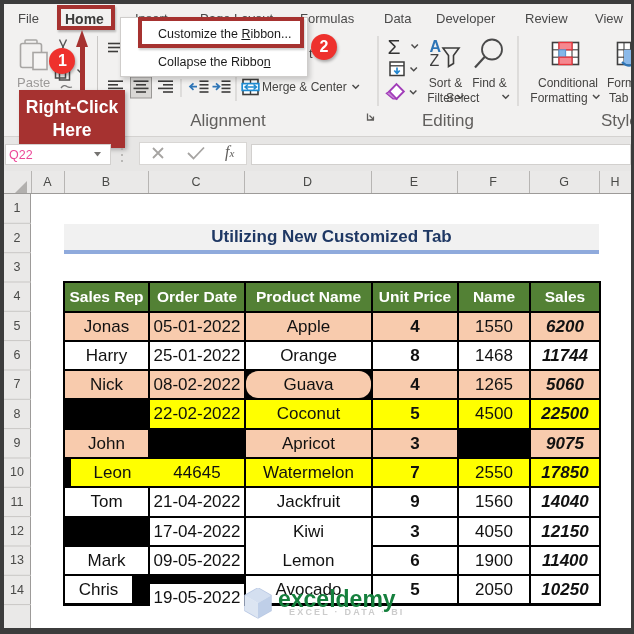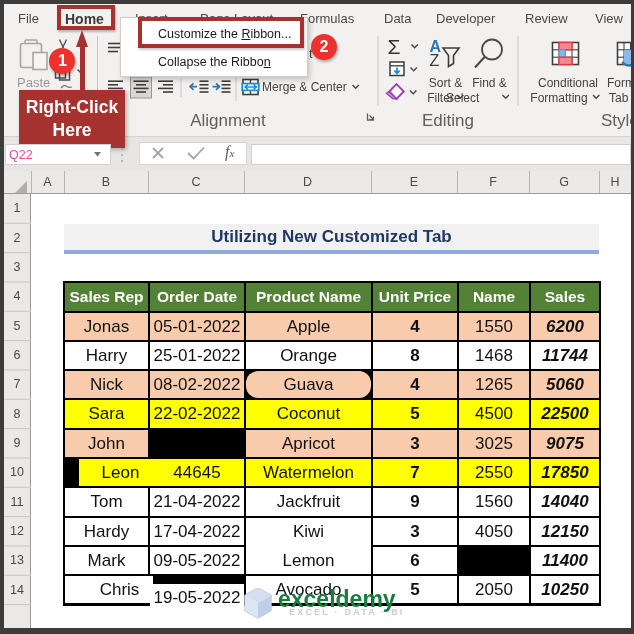--- a/index.html
+++ b/index.html
@@ -224,55 +224,53 @@
     <div class="cell" style="left:183px;top:60.8px;width:125px;height:27.3px;line-height:27.3px;background:#ffffff;">Orange</div>
     <div class="cell" style="left:310px;top:60.8px;width:84px;height:27.3px;line-height:27.3px;background:#ffffff;font-weight:bold;">8</div>
     <div class="cell" style="left:396px;top:60.8px;width:70px;height:27.3px;line-height:27.3px;background:#ffffff;">1468</div>
     <div class="cell" style="left:468px;top:60.8px;width:68px;height:27.3px;line-height:27.3px;background:#ffffff;font-weight:bold;font-style:italic;">11744</div>
     <div class="cell" style="left:2px;top:90.1px;width:83px;height:27.3px;line-height:27.3px;background:#f8cbad;">Nick</div>
     <div class="cell" style="left:87px;top:90.1px;width:94px;height:27.3px;line-height:27.3px;background:#f8cbad;">08-02-2022</div>
     <div class="cell" style="left:183px;top:90.1px;width:125px;height:27.3px;line-height:27.3px;background:#f8cbad;border-radius:12px;">Guava</div>
     <div class="cell" style="left:310px;top:90.1px;width:84px;height:27.3px;line-height:27.3px;background:#f8cbad;font-weight:bold;">4</div>
     <div class="cell" style="left:396px;top:90.1px;width:70px;height:27.3px;line-height:27.3px;background:#f8cbad;">1265</div>
     <div class="cell" style="left:468px;top:90.1px;width:68px;height:27.3px;line-height:27.3px;background:#f8cbad;font-weight:bold;font-style:italic;">5060</div>
-    <div class="cell" style="left:2px;top:119.4px;width:83px;height:27.3px;line-height:27.3px;background:#ffff00;">Sara</div>
     <div class="cell" style="left:87px;top:119.4px;width:94px;height:27.3px;line-height:27.3px;background:#ffff00;">22-02-2022</div>
     <div class="cell" style="left:183px;top:119.4px;width:125px;height:27.3px;line-height:27.3px;background:#ffff00;">Coconut</div>
     <div class="cell" style="left:310px;top:119.4px;width:84px;height:27.3px;line-height:27.3px;background:#ffff00;font-weight:bold;">5</div>
     <div class="cell" style="left:396px;top:119.4px;width:70px;height:27.3px;line-height:27.3px;background:#ffff00;">4500</div>
     <div class="cell" style="left:468px;top:119.4px;width:68px;height:27.3px;line-height:27.3px;background:#ffff00;font-weight:bold;font-style:italic;">22500</div>
     <div class="cell" style="left:2px;top:148.7px;width:83px;height:27.3px;line-height:27.3px;background:#f8cbad;">John</div>
     <div class="cell" style="left:183px;top:148.7px;width:125px;height:27.3px;line-height:27.3px;background:#f8cbad;">Apricot</div>
     <div class="cell" style="left:310px;top:148.7px;width:84px;height:27.3px;line-height:27.3px;background:#f8cbad;font-weight:bold;">3</div>
-    <div class="cell" style="left:396px;top:148.7px;width:70px;height:27.3px;line-height:27.3px;background:#f8cbad;">3025</div>
     <div class="cell" style="left:468px;top:148.7px;width:68px;height:27.3px;line-height:27.3px;background:#f8cbad;font-weight:bold;font-style:italic;">9075</div>
-    <div class="cell" style="left:16px;top:178.0px;width:83px;height:27.3px;line-height:27.3px;background:#ffff00;">Leon</div>
+    <div class="cell" style="left:8px;top:178.0px;width:83px;height:27.3px;line-height:27.3px;background:#ffff00;">Leon</div>
     <div class="cell" style="left:87px;top:178.0px;width:94px;height:27.3px;line-height:27.3px;background:#ffff00;">44645</div>
     <div class="cell" style="left:183px;top:178.0px;width:125px;height:27.3px;line-height:27.3px;background:#ffff00;">Watermelon</div>
     <div class="cell" style="left:310px;top:178.0px;width:84px;height:27.3px;line-height:27.3px;background:#ffff00;font-weight:bold;">7</div>
     <div class="cell" style="left:396px;top:178.0px;width:70px;height:27.3px;line-height:27.3px;background:#ffff00;">2550</div>
     <div class="cell" style="left:468px;top:178.0px;width:68px;height:27.3px;line-height:27.3px;background:#ffff00;font-weight:bold;font-style:italic;">17850</div>
     <div class="cell" style="left:2px;top:207.3px;width:83px;height:27.3px;line-height:27.3px;background:#ffffff;">Tom</div>
     <div class="cell" style="left:87px;top:207.3px;width:94px;height:27.3px;line-height:27.3px;background:#ffffff;">21-04-2022</div>
     <div class="cell" style="left:183px;top:207.3px;width:125px;height:27.3px;line-height:27.3px;background:#ffffff;">Jackfruit</div>
     <div class="cell" style="left:310px;top:207.3px;width:84px;height:27.3px;line-height:27.3px;background:#ffffff;font-weight:bold;">9</div>
     <div class="cell" style="left:396px;top:207.3px;width:70px;height:27.3px;line-height:27.3px;background:#ffffff;">1560</div>
     <div class="cell" style="left:468px;top:207.3px;width:68px;height:27.3px;line-height:27.3px;background:#ffffff;font-weight:bold;font-style:italic;">14040</div>
-    <div class="cell" style="left:2px;top:236.6px;width:83px;height:27.3px;line-height:27.3px;background:#ffffff;">Hardy</div>
     <div class="cell" style="left:87px;top:236.6px;width:94px;height:27.3px;line-height:27.3px;background:#ffffff;">17-04-2022</div>
     <div class="cell" style="left:183px;top:236.6px;width:125px;height:44px;line-height:27.3px;background:#ffffff;">Kiwi</div>
     <div class="cell" style="left:310px;top:236.6px;width:84px;height:27.3px;line-height:27.3px;background:#ffffff;font-weight:bold;">3</div>
     <div class="cell" style="left:396px;top:236.6px;width:70px;height:27.3px;line-height:27.3px;background:#ffffff;">4050</div>
     <div class="cell" style="left:468px;top:236.6px;width:68px;height:27.3px;line-height:27.3px;background:#ffffff;font-weight:bold;font-style:italic;">12150</div>
     <div class="cell" style="left:2px;top:265.9px;width:83px;height:27.3px;line-height:27.3px;background:#ffffff;">Mark</div>
     <div class="cell" style="left:87px;top:265.9px;width:94px;height:27.3px;line-height:27.3px;background:#ffffff;">09-05-2022</div>
     <div class="cell" style="left:183px;top:265.9px;width:125px;height:27.3px;line-height:27.3px;background:#ffffff;">Lemon</div>
     <div class="cell" style="left:310px;top:265.9px;width:84px;height:27.3px;line-height:27.3px;background:#ffffff;font-weight:bold;">6</div>
+    <div class="cell" style="left:396px;top:265.9px;width:70px;height:27.3px;line-height:27.3px;background:#ffffff;">1900</div>
     <div class="cell" style="left:468px;top:265.9px;width:68px;height:27.3px;line-height:27.3px;background:#ffffff;font-weight:bold;font-style:italic;">11400</div>
-    <div class="cell" style="left:2px;top:295.2px;width:67px;height:27.3px;line-height:27.3px;background:#ffffff;padding-left:21px;">Chris</div>
+    <div class="cell" style="left:2px;top:295.2px;width:67px;height:27.3px;line-height:27.3px;background:#ffffff;">Chris</div>
     <div class="cell" style="left:87px;top:303px;width:94px;height:27.3px;line-height:27.3px;background:#ffffff;">19-05-2022</div>
     <div class="cell" style="left:183px;top:295.2px;width:125px;height:27.3px;line-height:27.3px;background:#ffffff;">Avocado</div>
     <div class="cell" style="left:310px;top:295.2px;width:84px;height:27.3px;line-height:27.3px;background:#ffffff;font-weight:bold;">5</div>
     <div class="cell" style="left:396px;top:295.2px;width:70px;height:27.3px;line-height:27.3px;background:#ffffff;">2050</div>
     <div class="cell" style="left:468px;top:295.2px;width:68px;height:27.3px;line-height:27.3px;background:#ffffff;font-weight:bold;font-style:italic;">10250</div>
   </div>
 <div class="abs" style="left:242px;top:585px;width:180px;height:42px;">
     <svg width="34" height="32" style="position:absolute;left:1px;top:3px;">
       <polygon points="15,0 28,7.5 28,22.5 15,30 2,22.5 2,7.5" fill="#eef2f9" stroke="#bac9e4" stroke-width="1.5"></polygon>
       <polygon points="15,0 28,7.5 15,15 2,7.5" fill="#d4dff0"></polygon>

